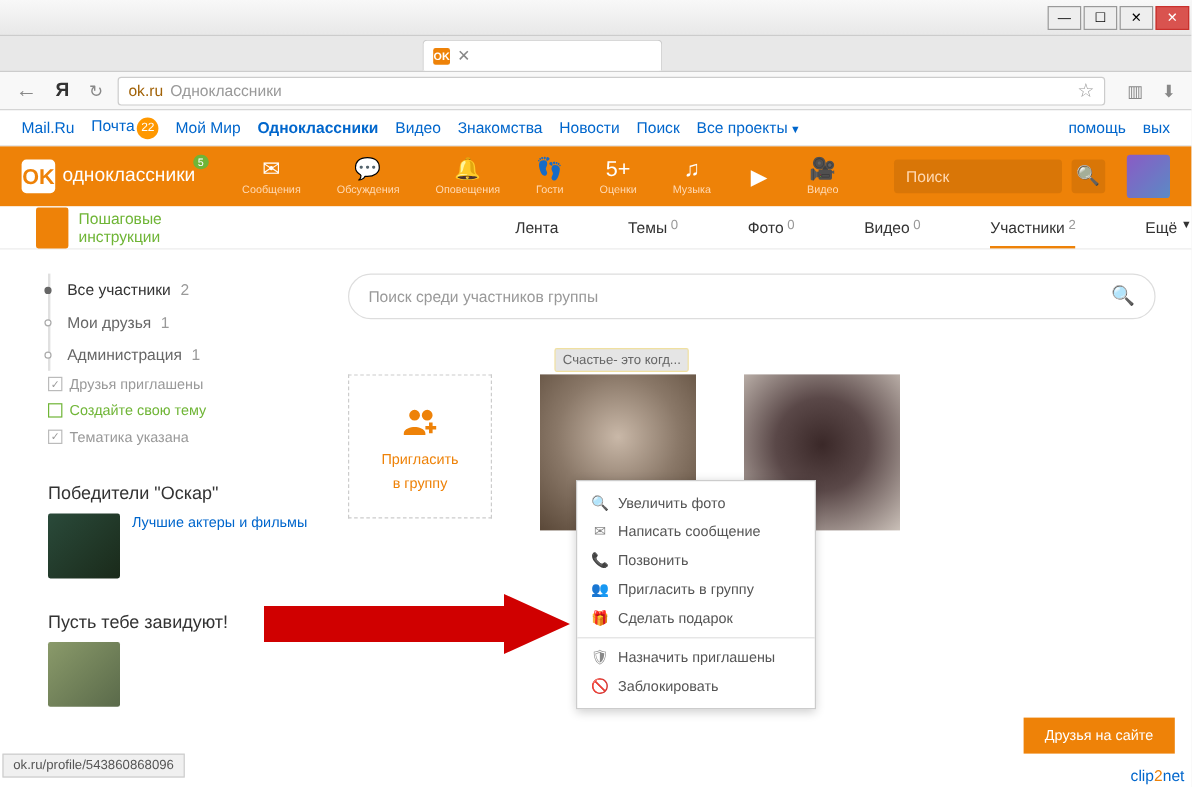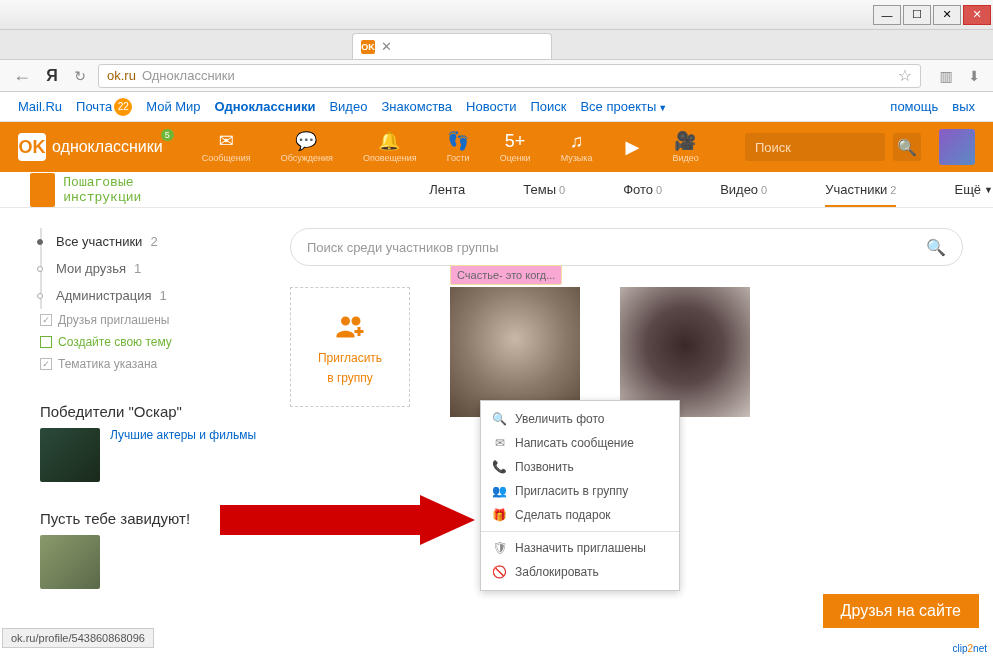--- a/index.html
+++ b/index.html
@@ -50,23 +50,23 @@
 .nav-icon svg, .nav-icon .glyph { width:20px; height:20px; fill:#fff; color:#fff; font-size:18px; display:flex; align-items:center; justify-content:center;}
 .ok-search { margin-left:auto; display:flex; align-items:center; gap:8px;}
 .ok-search-box { width:140px; height:28px; background:#d97607; border-radius:3px; color:#ffd9b3; font-size:13px; padding:0 10px; display:flex; align-items:center;}
 .ok-search-btn { width:28px; height:28px; background:#d97607; border-radius:3px; display:flex; align-items:center; justify-content:center; color:#ffd9b3; cursor:pointer;}
 .avatar-sm { width:36px; height:36px; border-radius:3px; background:linear-gradient(135deg,#8a5bc5,#5b8ac5); margin-left:10px;}
 
 
 .secondary-nav { height:36px; background:#fff; border-bottom:1px solid #e8e8e8; display:flex; align-items:center; padding:0 0 0 110px; font-size:13px;}
 .group-info { display:flex; align-items:center; gap:8px; color:#6fb536; font-size:13px;}
 .group-avatar { width:34px; height:34px; background:#ee8208; border-radius:2px; margin-left:-80px;}
-.group-instructions { color:#6fb536;font-family:Liberation Mono, monospace;}
+.group-instructions { color:#6fb536;}
 .sec-tabs { display:flex; gap:18px; margin-left:210px;}
-.sec-tab { color:#333; cursor:pointer; display:flex; align-items:center; gap:3px;margin-left:40px;}
+.sec-tab { color:#333; cursor:pointer; display:flex; align-items:flex-start; gap:3px;margin-left:40px;}
 .sec-tab .count { color:#999; font-size:11px;}
 .sec-tab.active { border-bottom:2px solid #ee8208; padding-bottom:8px; margin-bottom:-10px;}
 
 
 .content { display:flex; background:#fff; height:468px;}
 .sidebar { width:260px; padding:20px 0 0 40px;}
 .filter-list { border-left:2px solid #e0e0e0; }
 .filter-item { padding:6px 0 6px 14px; font-size:13px; color:#666; display:flex; align-items:center; gap:8px; cursor:pointer; position:relative;}
 .filter-item .dot { width:6px; height:6px; border-radius:50%; border:1px solid #aaa; position:absolute; left:-5px; background:#fff;}
 .filter-item.active { color:#333;}
@@ -78,50 +78,50 @@
 .rec-item.green { color:#6fb536;}
 .rec-check { width:12px; height:12px; border:1px solid #bbb; display:flex; align-items:center; justify-content:center; font-size:9px; color:#999;}
 .rec-item.green .rec-check { border-color:#6fb536; color:#6fb536;}
 
 .promo-title { font-size:15px; color:#333; margin:28px 0 8px 0;}
 .promo { display:flex; gap:10px; font-size:12px; color:#06c;}
 .promo-img { width:60px; height:54px; background:linear-gradient(135deg,#2a4a3a,#1a2a1a); border-radius:2px;}
 .promo-envy-img { width:60px; height:54px; background:linear-gradient(135deg,#8a9a6a,#5a6a4a); border-radius:2px;}
 
 .main-area { flex:1; padding:20px 30px 0 30px; position:relative;}
-.search-members { width:100%; height:38px; border:1px solid #ddd; border-radius:20px; display:flex; align-items:center; padding:0 16px; font-size:13px; color:#999; margin-bottom:21px;}
+.search-members { width:100%; height:38px; border:1px solid #ddd; border-radius:20px; display:flex; align-items:center; padding:0 16px; font-size:13px; color:#999; margin-bottom:46px;}
 .search-members .mag { margin-left:auto; color:#999; font-size:16px;}
 
 .members-row { display:flex; gap:40px;}
 .invite-card { width:120px; height:120px; border:1px dashed #ccc; display:flex; flex-direction:column; align-items:center; justify-content:center; gap:6px; color:#ee8208; font-size:12px; text-align:center; cursor:pointer;}
 .invite-card svg { width:36px; height:36px; fill:#ee8208;}
 
 .member-card { width:130px; position:relative;}
-.member-status { position:absolute; top:-22px; left:0; background:#f9a8d4; border:1px solid #f0e0a0; font-size:11px; padding:3px 6px; color:#666; border-radius:2px;}
+.member-status { position:absolute; top:-22px; left:12px; background:#e5e5e5; border:1px solid #f0e0a0; font-size:11px; padding:3px 6px; color:#666; border-radius:2px;}
 .member-photo { width:130px; height:130px; background:#ddd;}
 .member-photo.blur1 { background:radial-gradient(circle at 50% 40%, #c9b8a8 0%, #8a7868 50%, #5a4838 100%); filter:blur(0px);}
 .member-photo.blur2 { background:radial-gradient(circle at 50% 45%, #3a2828 0%, #5a4848 40%, #cac0b8 100%);}
 
 
 .context-menu { position:absolute; top:400px; left:480px; width:200px; background:#fff; border:1px solid #ccc; box-shadow:0 2px 8px rgba(0,0,0,0.2); padding:6px 0; font-size:12px;}
 .ctx-item { padding:5px 12px; display:flex; align-items:center; gap:8px; color:#555; cursor:pointer;}
 .ctx-icon { width:14px; height:14px; display:flex; align-items:center; justify-content:center; color:#888; font-size:12px;}
 .ctx-sep { height:1px; background:#e0e0e0; margin:4px 0;}
 
 
 .red-arrow { position:absolute; top:495px; left:220px; z-index:10;}
 
 
-.friends-btn { position:absolute; bottom:28px; right:14px; background:#ee8208; color:#fff; font-size:16px; padding:8px 18px; cursor:pointer;}
+.friends-btn { position:absolute; bottom:28px; right:14px; background:#ee8208; color:#fff; font-size:12px; padding:8px 18px; cursor:pointer;}
 
 
 .status-bar { position:absolute; bottom:8px; left:2px; height:20px; background:#f0f0f0; border:1px solid #ccc; font-size:11px; color:#555; padding:2px 8px; display:flex; align-items:center;}
 
 
-.watermark { position:absolute; bottom:2px; right:6px; font-size:10px; color:#06c;text-align:center;}
+.watermark { position:absolute; bottom:2px; right:6px; font-size:13px; color:#06c;text-align:center;}
 .watermark .orange { color:#ee8208;}
 </style>
 </head>
 <body>
 
 <div class="window-chrome">
   <div class="btn minimize">—</div>
   <div class="btn maximize">☐</div>
   <div class="btn close2">✕</div>
   <div class="btn close">✕</div>

